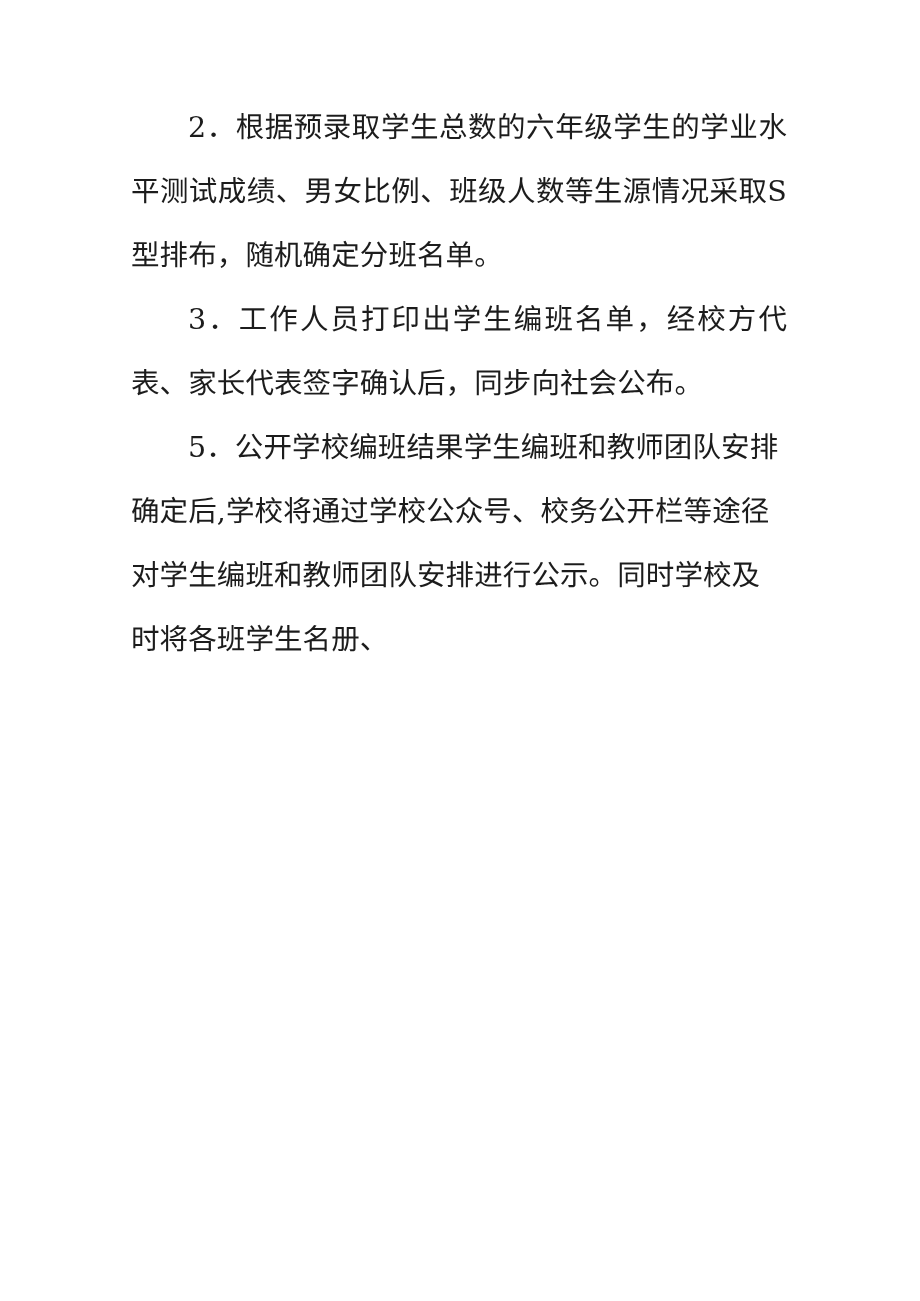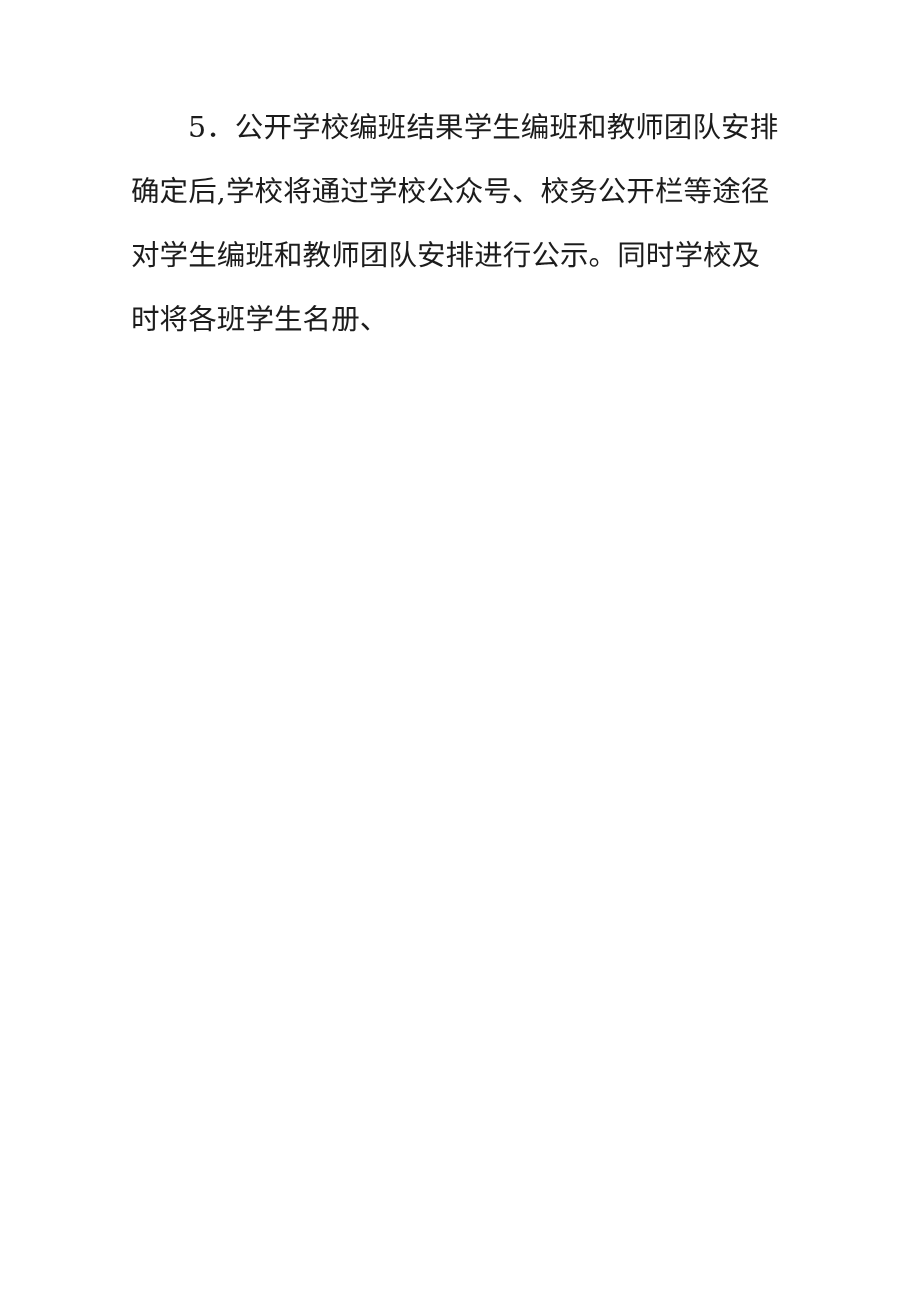--- a/index.html
+++ b/index.html
@@ -61,19 +61,21 @@
     text-align: left;
   }
 </style>
 </head>
 <body>
 
 <div class="page">
   <div class="doc-body">
 
 
+    <p class="para indent-2">2．根据预录取学生总数的六年级学生的学业水平测试成绩、男女比例、班级人数等生源情况采取S型排布，随机确定分班名单。</p>
 
+    <p class="para indent-2">3．工作人员打印出学生编班名单，经校方代表、家长代表签字确认后，同步向社会公布。</p>
 
 
     <p class="para indent-2 tight-first">5．公开学校编班结果学生编班和教师团队安排确定后,学校将通过学校公众号、校务公开栏等途径对学生编班和教师团队安排进行公示。同时学校及时将各班学生名册、</p>
 
   </div>
 </div>
 
 </body></html>

